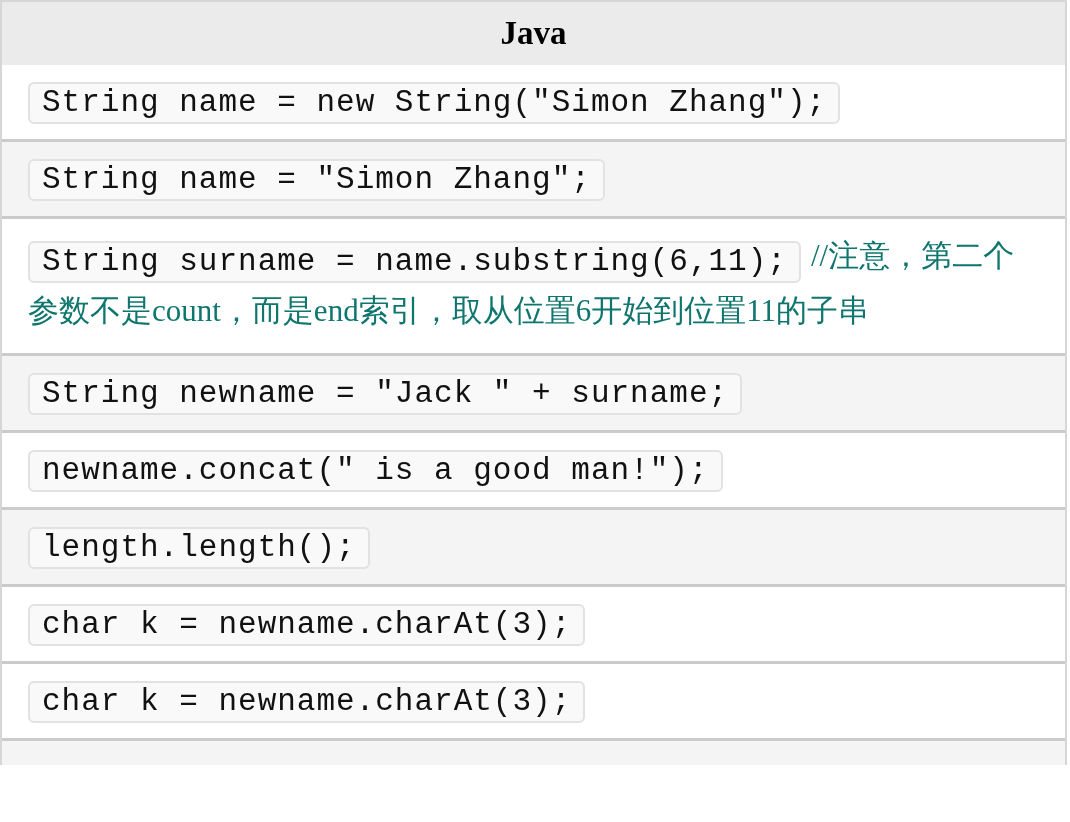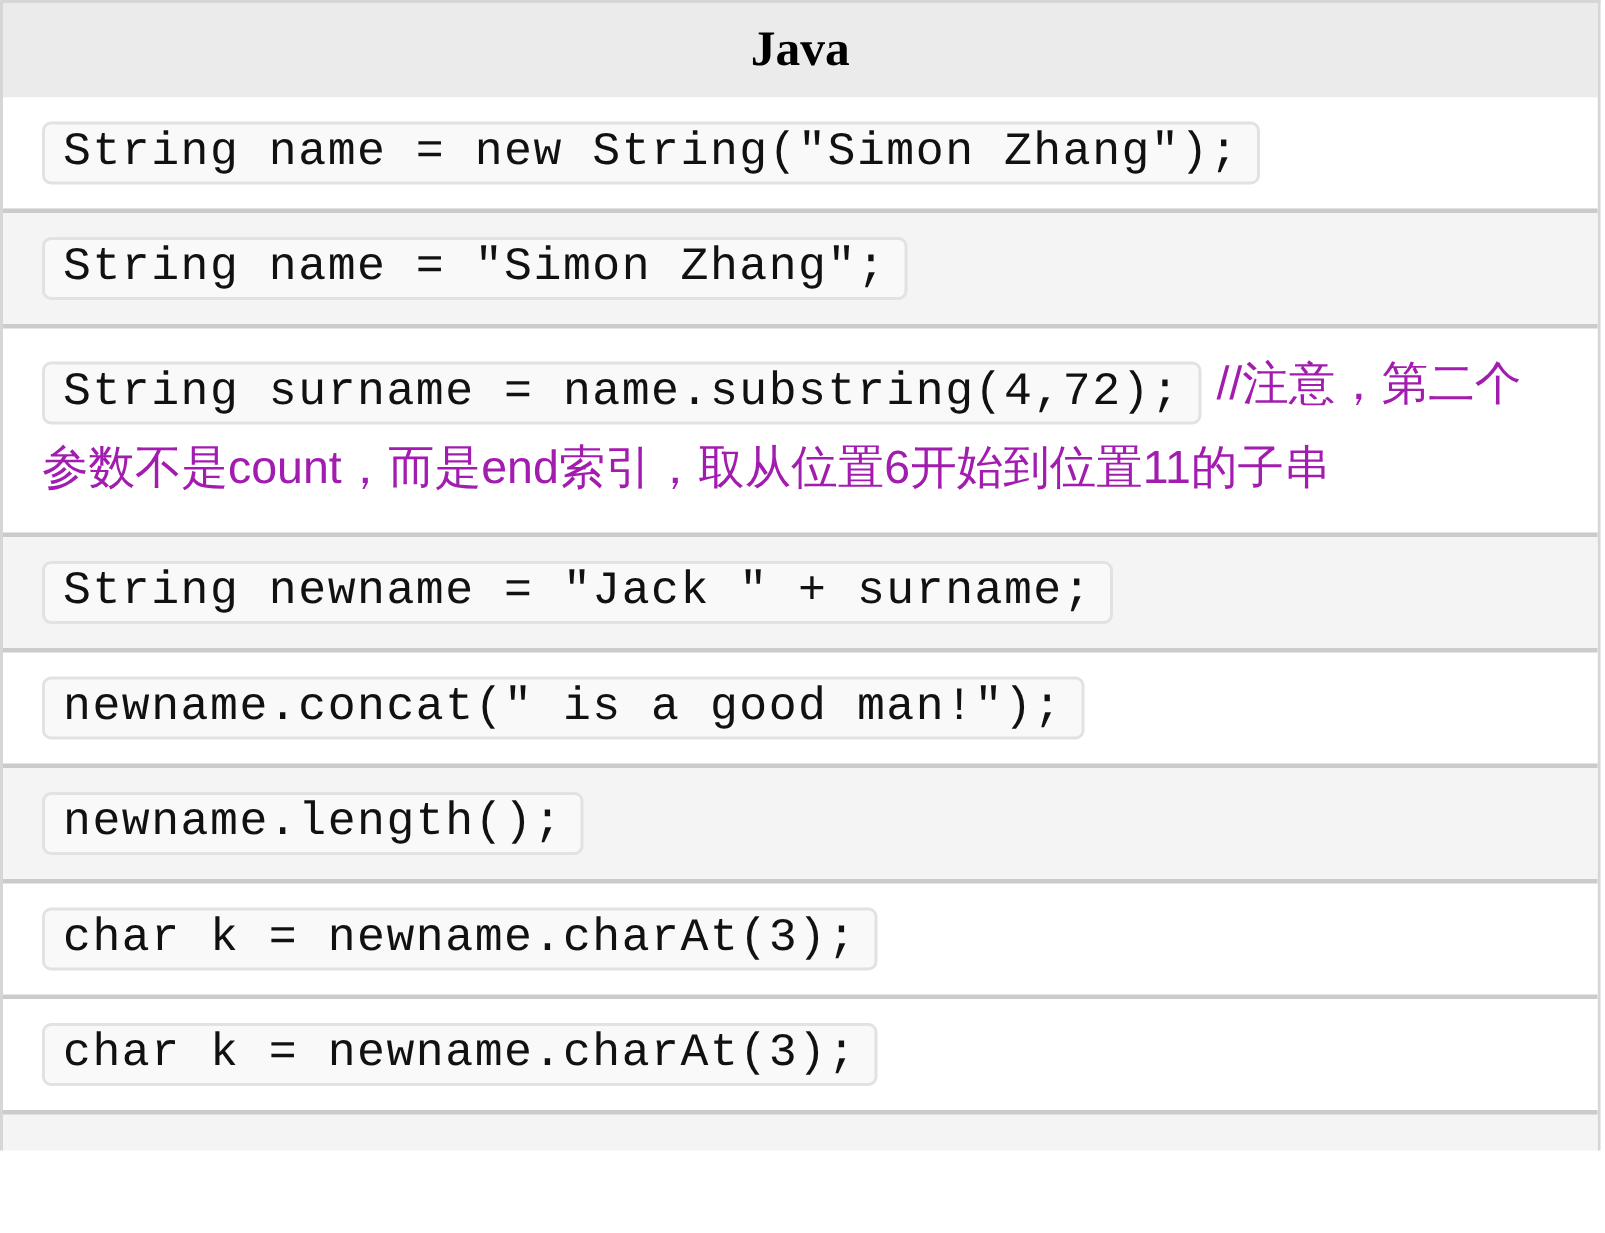--- a/index.html
+++ b/index.html
@@ -56,23 +56,23 @@
     letter-spacing: 1px;
     color: #111111;
     background: var(--chip-bg, #f9f9f9);
     border: 2px solid var(--chip-border, #e2e2e2);
     border-radius: 6px;
     padding: 0 12px;
     vertical-align: middle;
     white-space: pre;
   }
   .comment {
-    font-family: Liberation Sans, sans-serif;
+    font-family: Liberation Serif, serif;
     font-size: 31px;
-    color: #a21caf;
+    color: #0f766e;
     margin-left: 10px;
   }
   .comment:empty {
     display: none;
   }
 </style>
 </head>
 <body>
 
 <div class="table">
@@ -82,33 +82,33 @@
   <div id="rows-container">
   <div class="row code-row">
     <code class="chip">String name = new String("Simon Zhang");</code>
   </div>
 
   <div class="row code-row alt">
     <code class="chip">String name = "Simon Zhang";</code>
   </div>
 
   <div class="row code-row">
-    <code class="chip">String surname = name.substring(4,72);</code><span class="comment">//注意，第二个参数不是count，而是end索引，取从位置6开始到位置11的子串</span>
+    <code class="chip">String surname = name.substring(6,11);</code><span class="comment">//注意，第二个参数不是count，而是end索引，取从位置6开始到位置11的子串</span>
   </div>
 
   <div class="row code-row alt">
     <code class="chip">String newname = "Jack " + surname;</code>
   </div>
 
   <div class="row code-row">
     <code class="chip">newname.concat(" is a good man!");</code>
   </div>
 
   <div class="row code-row alt">
-    <code class="chip">newname.length();</code>
+    <code class="chip">length.length();</code>
   </div>
 
   <div class="row code-row">
     <code class="chip">char k = newname.charAt(3);</code>
   </div>
 
 
   <div class="row code-row">
     <code class="chip">char k = newname.charAt(3);</code>
   </div>

